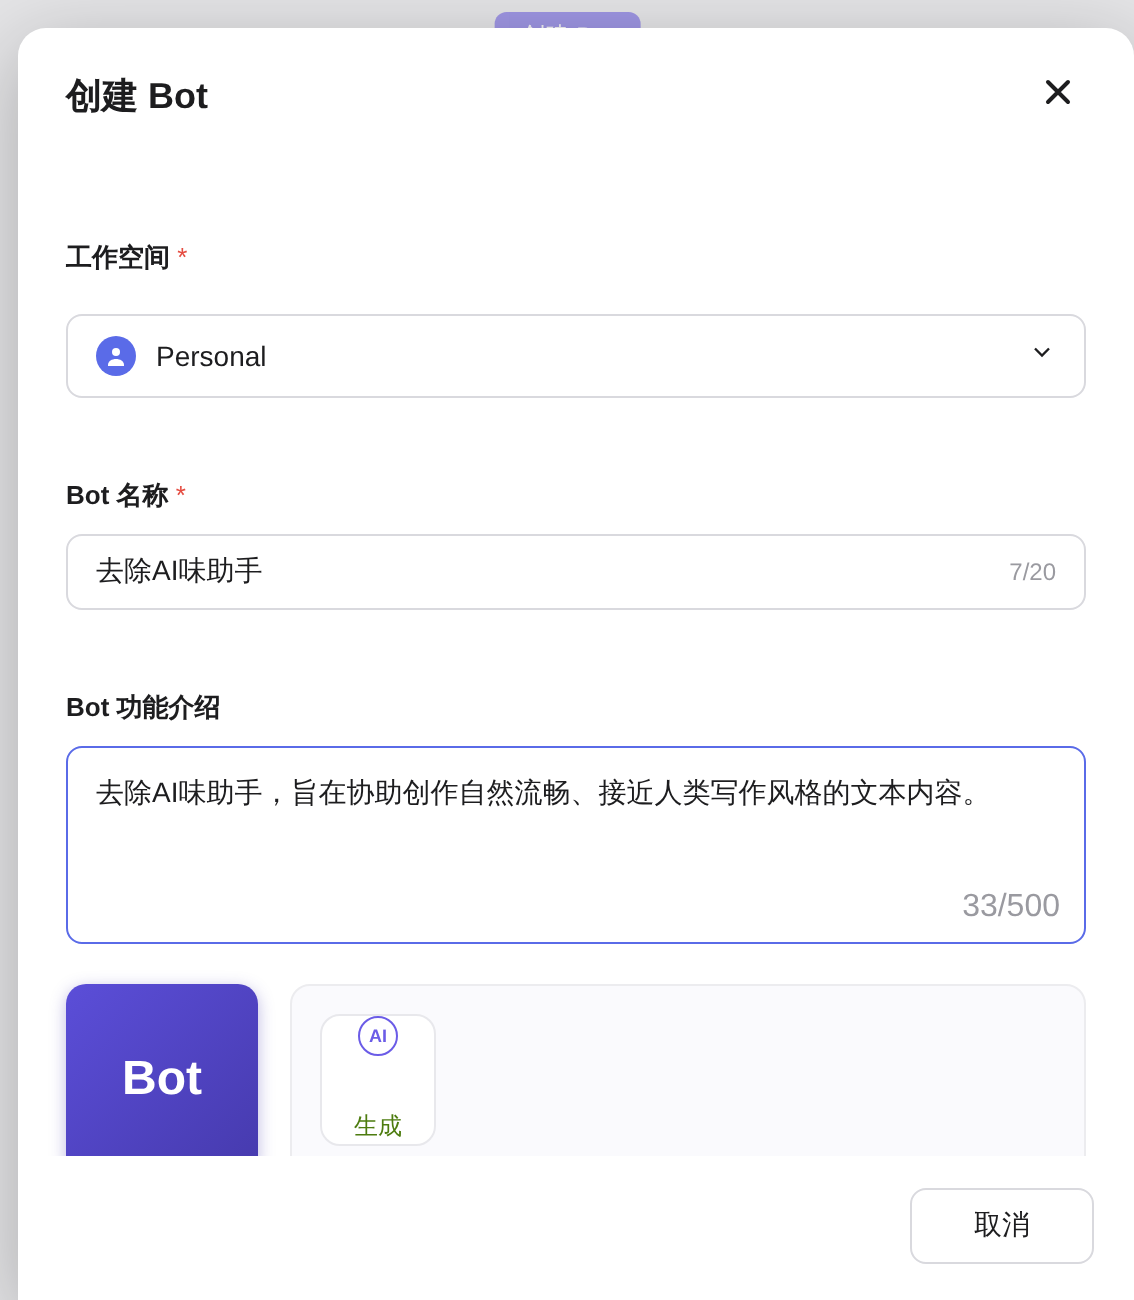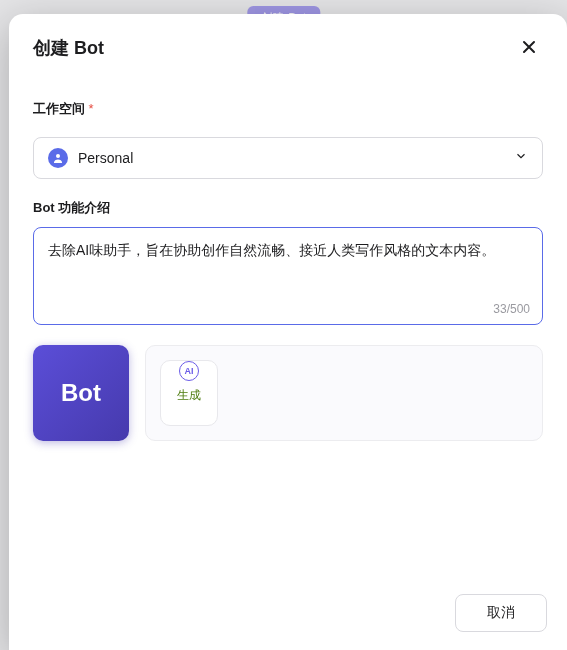--- a/index.html
+++ b/index.html
@@ -4,36 +4,36 @@
   <style>
     * { margin:0; padding:0; box-sizing:border-box; font-family:-apple-system,BlinkMacSystemFont,"Segoe UI",Arial,sans-serif; }
     body { background:#e4e4e6; width:567px; height:650px; overflow:hidden; }
     .bg-pill { position:absolute; left:50%; top:6px; transform:translateX(-50%); background:#5948e0; color:#fff; padding:4px 14px; border-radius:6px; font-size:12px; opacity:.5; }
     .modal { position:absolute; left:9px; right:0; top:14px; bottom:0; background:#fff; border-radius:14px 14px 0 0; box-shadow:0 10px 40px rgba(0,0,0,.25); display:flex; flex-direction:column; }
     .modal-header { display:flex; align-items:center; justify-content:space-between; padding:18px 24px 10px; }
     .modal-title { font-size:18px; font-weight:600; color:#1d1d1f; }
     .close-btn { background:none; border:none; cursor:pointer; padding:6px; color:#1d1d1f; font-size:20px; line-height:1; }
     .modal-body { padding:6px 24px 18px; flex:1; overflow:auto; }
     .field { margin-top:20px; }
-    .label { font-size:13px; font-weight:600; color:#1d1d1f; display:block; margin-bottom:10px; }
+    .label { font-size:13px; font-weight:600; color:#1d1d1f; display:block; margin-bottom:10px;margin-top:40px; }
     .req::after { content:" *"; color:#e54d42; font-weight:400; }
     .select-wrap { position:relative; border:1px solid #d9d9de; border-radius:8px; padding:10px 14px; display:flex; align-items:center; gap:10px; cursor:pointer;margin-top:19px; }
     .ws-icon { width:20px; height:20px; border-radius:50%; background:#5a6be8; display:flex; align-items:center; justify-content:center; color:#fff; }
     .select-text { flex:1; font-size:14px; color:#1d1d1f; }
     .chev { color:#1d1d1f; }
     .input-wrap { position:relative; border:1px solid #d9d9de; border-radius:8px; padding:10px 14px; display:flex; align-items:center; }
     .text-input { border:none; outline:none; flex:1; font-size:14px; color:#1d1d1f; background:transparent; }
     .counter { font-size:12px; color:#9a9aa0; }
     .ta-wrap { position:relative; border:1px solid #5a6be8; border-radius:8px; padding:12px 14px 36px; background:#fff; }
     .textarea { border:none; outline:none; width:100%; font-size:14px; line-height:1.55; color:#1d1d1f; background:transparent; resize:none; min-height:44px; font-family:inherit; }
-    .ta-counter { position:absolute; right:12px; bottom:8px; font-size:12px; color:#9a9aa0; }
+    .ta-counter { position:absolute; right:12px; bottom:8px; font-size:16px; color:#9a9aa0; }
     .icon-row { display:flex; gap:16px; }
     .icon-preview { width:96px; height:96px; border-radius:10px; background:linear-gradient(135deg,#5b4ed8,#463aad); display:flex; align-items:center; justify-content:center; color:#fff; font-weight:700; font-size:24px; box-shadow:0 2px 8px rgba(70,58,173,.35); }
     .gen-panel { flex:1; border:1px solid #ececef; border-radius:10px; background:#fafafd; display:flex; align-items:center; padding:0 14px; }
-    .gen-btn { width:58px; height:66px; background:#fff; border:1px solid #e8e8ec; border-radius:10px; display:flex; flex-direction:column; align-items:center; justify-content:flex-start; gap:6px; cursor:pointer; }
+    .gen-btn { width:58px; height:66px; background:#fff; border:1px solid #e8e8ec; border-radius:10px; display:flex; flex-direction:column; align-items:center; justify-content:space-between; gap:6px; cursor:pointer; }
     .gen-icon { width:20px; height:20px; border:1.5px solid #6b5ce7; border-radius:50%; display:flex; align-items:center; justify-content:center; color:#6b5ce7; font-size:9px; font-weight:600; }
     .gen-label { font-size:12px; color:#4d7c0f; }
     .modal-footer { display:flex; justify-content:flex-end; gap:0; padding:16px 20px 18px; }
     .btn { min-width:92px; padding:9px 20px; border-radius:8px; font-size:14px; cursor:pointer; border:1px solid transparent; }
     .btn-cancel { background:#fff; border-color:#d9d9de; color:#1d1d1f; }
     .btn-confirm { background:#5a50e5; color:#fff; font-weight:500; }
   </style>
 </head>
 <body>
 
@@ -63,20 +63,27 @@
         </span>
         <span class="select-text">Personal</span>
         <span class="chev">
           <svg width="14" height="14" viewBox="0 0 24 24" fill="none" stroke="currentColor" stroke-width="2">
               <path d="M6 9l6 6 6-6"></path>
             </svg>
         </span>
       </div>
     </div>
 
+    <div class="field">
+      <label class="label req">Bot 名称</label>
+      <div class="input-wrap">
+        <input class="text-input" value="去除AI味助手" style="">
+        <span class="counter">7/20</span>
+      </div>
+    </div>
 
     <div class="field">
       <label class="label">Bot 功能介绍</label>
       <div class="ta-wrap">
         <textarea class="textarea" rows="2" style="">去除AI味助手，旨在协助创作自然流畅、接近人类写作风格的文本内容。</textarea>
         <span class="ta-counter">33/500</span>
       </div>
     </div>
 
     <div class="field">

